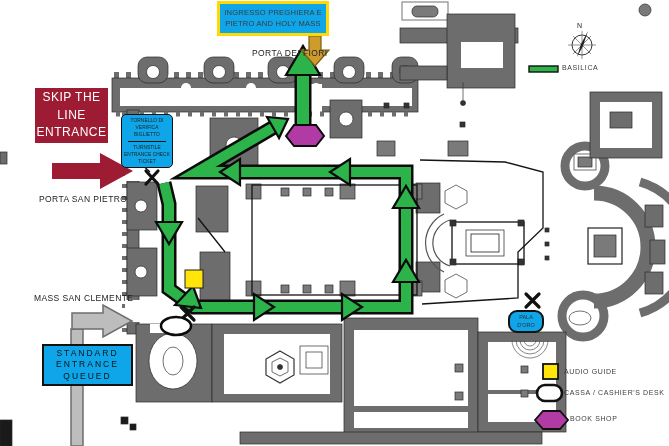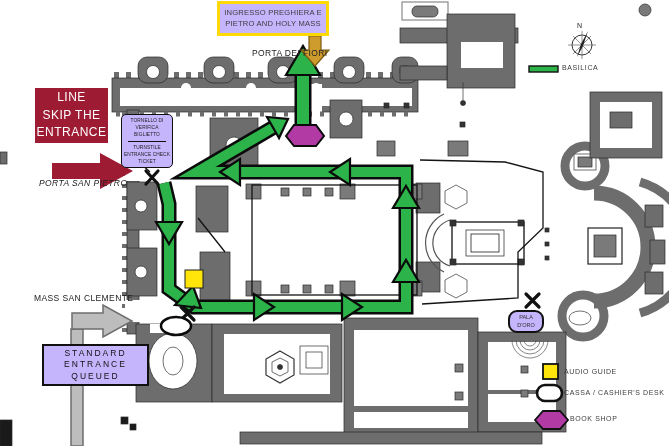--- a/index.html
+++ b/index.html
@@ -2,26 +2,26 @@
 <html><head>
 <meta charset="utf-8">
 <style>
   html,body{margin:0;padding:0;background:#fff;}
   #stage{position:relative;width:669px;height:446px;background:#fff;overflow:hidden;
          font-family:"Liberation Sans",sans-serif;}
   #plan-svg{position:absolute;left:0;top:0;}
   .lbl{position:absolute;color:#222;font-family:"Liberation Sans",sans-serif;
        letter-spacing:.4px;white-space:nowrap;}
   .door-lbl{font-size:8.5px;}
-  .box{position:absolute;background:#c4b5fd;text-align:center;box-sizing:border-box;}
+  .box{position:absolute;background:#0ea5e9;text-align:center;box-sizing:border-box;}
   #entrance-box{left:217px;top:1px;width:112px;border:3px solid #FFD905;
       font-size:7.6px;color:#3c3c3c;padding:3px 2px;line-height:1.5;letter-spacing:.2px;}
   #skip-box{left:35px;top:88px;width:73px;height:55px;background:#9D1B33;color:#fff;
       font-size:12px;line-height:1.45;display:flex;flex-direction:column;justify-content:center;letter-spacing:.5px;}
-  #standard-box{left:42px;top:344px;width:107px;border:2.5px solid #111;color:#111;
+  #standard-box{left:42px;top:344px;width:91px;border:2.5px solid #111;color:#111;
       font-size:8.5px;letter-spacing:2px;line-height:1.35;padding:2px 0;}
   #callout-box{left:121px;top:114px;width:52px;border:1.5px solid #111;border-radius:5px;
       font-size:4.8px;color:#222;line-height:1.5;padding:2px 1px;letter-spacing:.1px;}
   #callout-box .divider{border-top:1px solid #111;margin:2px 5px;}
   #pala-box{left:508px;top:310px;width:36px;border:2px solid #111;border-radius:9px;
       font-size:5.5px;color:#333;line-height:1.4;padding:2px 0;}
   .legend-lbl{font-size:7px;color:#3d3d3d;letter-spacing:.6px;}
 </style>
 </head>
 <body>
@@ -223,26 +223,26 @@
 </svg>
 
 <div class="box" id="entrance-box">
   <div>INGRESSO PREGHIERA E</div>
   <div>PIETRO AND HOLY MASS</div>
 </div>
 
 <div class="lbl door-lbl" style="left:228px;top:48px;padding-left:24px;">PORTA DEI FIORI</div>
 
 <div class="box" id="skip-box">
+  <div>SKIP THE</div>
   <div>LINE</div>
-  <div>SKIP THE</div>
   <div>ENTRANCE</div>
 </div>
 
-<div class="lbl door-lbl" style="left:39px;top:178px;font-style:italic;">PORTA SAN PIETRO</div>
+<div class="lbl door-lbl" style="left:39px;top:194px;">PORTA SAN PIETRO</div>
 
 <div class="box" id="callout-box">
   <div>TORNELLO DI</div>
   <div>VERIFICA BIGLIETTO</div>
   <div class="divider"></div>
   <div>TURNSTILE</div>
   <div>ENTRANCE CHECK</div>
   <div>TICKET</div>
 </div>
 

